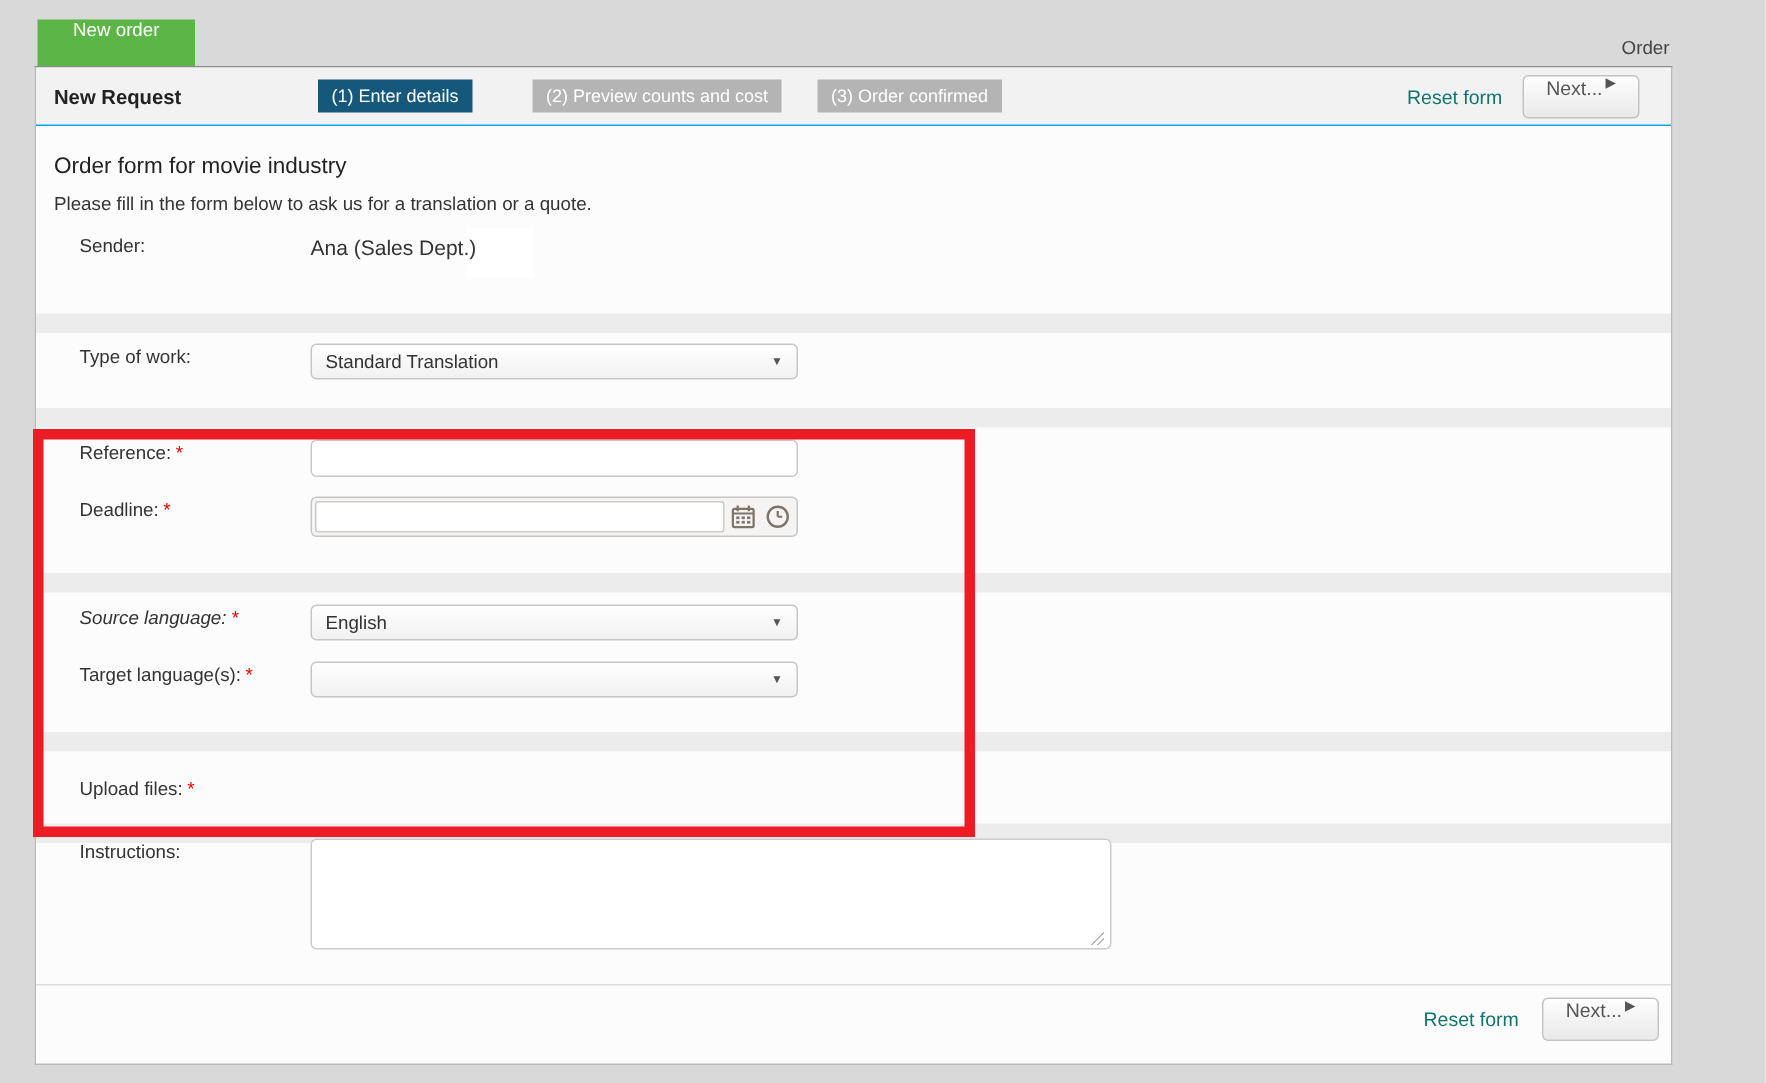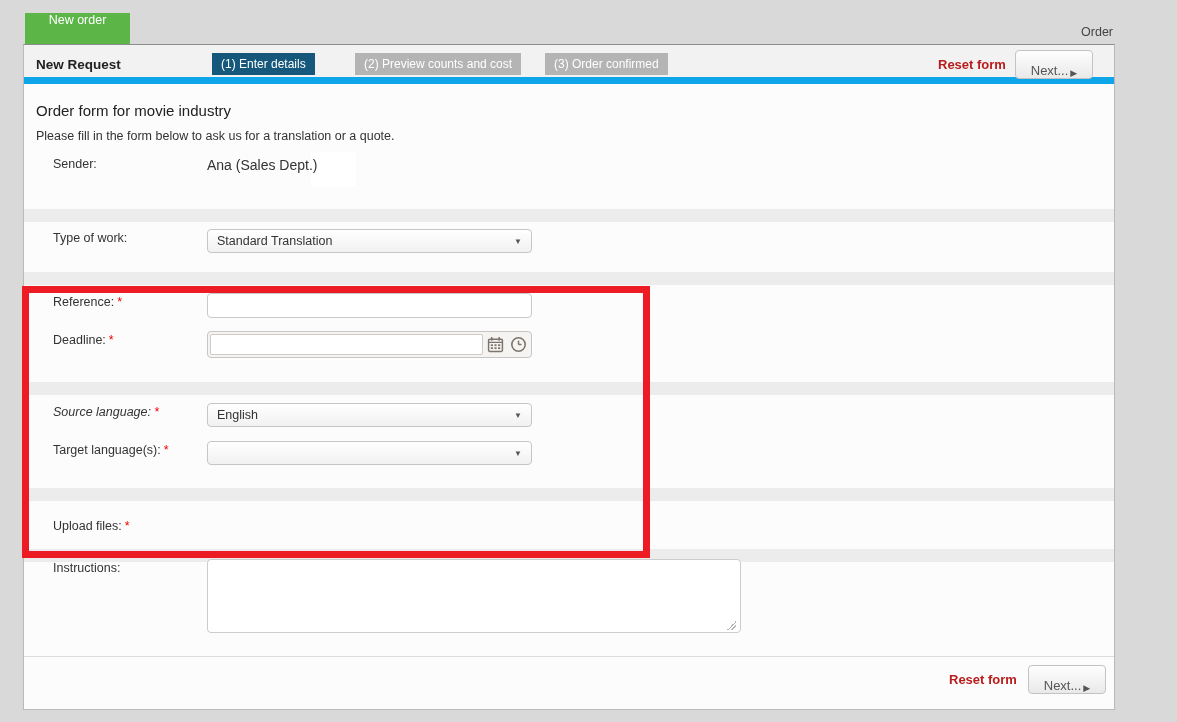--- a/index.html
+++ b/index.html
@@ -27,45 +27,45 @@
 
   
   .content {
     position:absolute; left:23px; top:44px; width:1092px; height:666px;
     background:#fcfcfc;
     border:1px solid #b9b9b9; border-top:1px solid #8c8c8c;
     z-index:1;
   }
   .header-band {
     position:absolute; left:0; right:0; top:0; height:39px;
-    background:#f2f2f2; border-bottom:7px solid #0ea5e9;
+    background:#f2f2f2; border-bottom:1px solid #0ea5e9;
   }
   .hdr-title {
     position:absolute; left:12px; top:0; height:39px; line-height:39px;
     font-weight:bold; font-size:13.5px; color:#222;
   }
   .step {
     position:absolute; top:8px; height:22px; line-height:22px;
     padding:0 9px; font-size:12px; color:#fff; background:#b4b4b4;
     white-space:nowrap;
   }
   .step.active { background:#16587b; }
   .s1 { left:188px; } .s2 { left:331px; } .s3 { left:521px; }
 
   .link {
-    color:#b91c1c; font-size:13px; cursor:pointer; text-decoration:none;font-weight:bold;
+    color:#0f766e; font-size:13px; cursor:pointer; text-decoration:none;
   }
   .hdr-reset { position:absolute; left:914px; top:0; height:39px; line-height:39px; }
   .btn {
     position:absolute; height:29px; width:78px;
     background:linear-gradient(#fefefe,#e9e9e9);
     border:1px solid #c3c3c3; border-radius:4px;
     font-family:"Liberation Sans", sans-serif;
     font-size:13px; color:#555; cursor:pointer;
-    display:flex; align-items:flex-end; justify-content:center; gap:2px;
+    display:flex; align-items:flex-start; justify-content:center; gap:2px;
   }
   .hdr-next { left:991px; top:5px; }
   .arrow { font-size:9px; color:#555; line-height:1; }
 
   .band { position:absolute; left:0; right:0; height:13px; background:#ececec; }
   .b1 { top:164px; } .b2 { top:227px; } .b3 { top:337px; } .b4 { top:443px; } .b5 { top:504px; }
 
   .form-title { position:absolute; left:12px; top:57px; font-size:15px; color:#222; }
   .form-subtitle { position:absolute; left:12px; top:84px; font-size:12.5px; color:#333; }
   .white-patch { position:absolute; left:287px; top:107px; width:45px; height:34px; background:#fff; }

